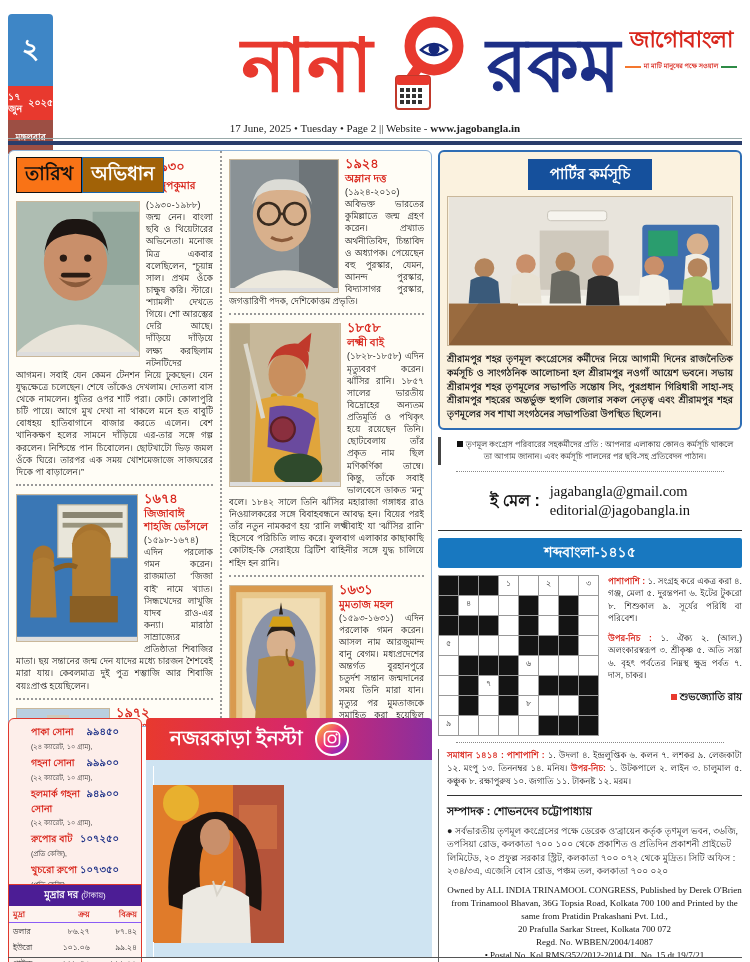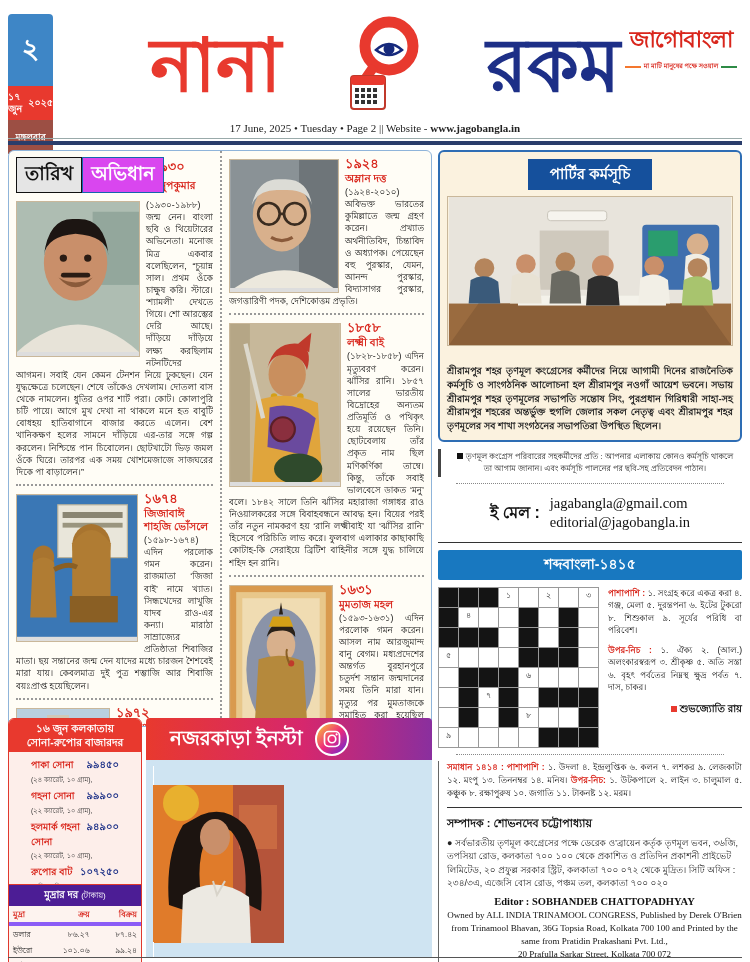--- a/index.html
+++ b/index.html
@@ -7,53 +7,53 @@
   body { font-family:"Liberation Sans", sans-serif; }
   #page {
     position:relative; width:750px; height:962px; background:#fff;
     margin:0 auto; overflow:hidden;
   }
   
   #sidebar { position:absolute; left:8px; top:14px; width:45px; }
   .sb-blue { background:#3e86c6; color:#fff; height:72px; display:flex; align-items:center; justify-content:center; font-size:27px; font-weight:bold; border-radius:4px 4px 0 0; }
   .sb-red { background:#e8392e; color:#fff; height:34px; display:flex; flex-direction:row; align-items:center; justify-content:center; font-size:9.5px; font-weight:bold; line-height:1.25; }
   .sb-day { background:#9c4f44; color:#fff; height:34px; display:flex; align-items:center; justify-content:center; font-size:9px; font-weight:bold; }
-  #masthead { position:absolute; left:150px; top:14px; width:470px; height:104px; display:flex; align-items:center; justify-content:space-between; gap:20px; }
+  #masthead { position:absolute; left:150px; top:14px; width:470px; height:104px; display:flex; align-items:center; justify-content:flex-end; gap:20px; }
   .mast-left { color:#e8392e; font-size:74px; font-weight:bold; line-height:1; }
   .mast-right { color:#1d2f87; font-size:74px; font-weight:bold; line-height:1; }
   #logo { position:absolute; right:10px; top:22px; width:118px; text-align:center; }
   .logo-title { color:#d9261c; font-size:22px; font-weight:bold; letter-spacing:-1px; }
   .logo-tagline { display:flex; align-items:center; justify-content:center; gap:3px; margin-top:2px; }
   .logo-tagline .bar-l { width:16px; height:2px; background:#f4772e; }
   .logo-tagline .bar-r { width:16px; height:2px; background:#2e8b46; }
   .logo-tagline span { color:#d9261c; font-size:6.5px; font-weight:bold; white-space:nowrap; }
   #dateline { position:absolute; left:0; top:122px; width:100%; text-align:center; font-family:"Liberation Serif", serif; font-size:11px; color:#222; }
   #dateline b { font-weight:bold; }
   .rule-thin { position:absolute; left:8px; right:8px; top:138px; border-top:1px solid #9aa; }
   .rule-thick { position:absolute; left:8px; right:8px; top:141px; height:4px; background:#2a3d6b; }
   
   #almanac { position:absolute; left:8px; top:150px; width:424px; height:577px; border:1px solid #8fb4da; border-radius:6px; background:#fffdf6; display:flex; overflow:hidden; }
   .alm-col { width:212px; padding:6px 7px; overflow:hidden; }
   .alm-col.right { border-left:2px dotted #999; }
   .alm-header { display:flex; margin-bottom:6px; }
-  .alm-header .h1 { background:#e5e5e5; border:1.5px solid #111; color:#111; font-size:19px; font-weight:bold; padding:1px 8px; }
-  .alm-header .h2 { background:#d946ef; color:#fff; font-size:19px; font-weight:bold; padding:1px 8px; border:1.5px solid #1566ad; }
+  .alm-header .h1 { background:#f97316; border:1.5px solid #111; color:#111; font-size:19px; font-weight:bold; padding:1px 8px; }
+  .alm-header .h2 { background:#a16207; color:#fff; font-size:19px; font-weight:bold; padding:1px 8px; border:1.5px solid #1566ad; }
   .hdrow { float:right; width:62px; text-align:left; }
   .entry { overflow:hidden; }
   .entry .year { color:#d9261c; font-size:13px; font-weight:bold; line-height:1.15; }
   .entry .name { color:#d9261c; font-size:10.5px; font-weight:bold; line-height:1.25; margin-bottom:1px; }
   .entry p { font-size:8.8px; line-height:1.38; text-align:justify; color:#111; }
   .photo { float:left; margin:2px 6px 2px 0; border:1px solid #c9b79a; background:#ddd; }
   .divider { border-top:2px dotted #999; margin:6px 0; }
   
   #rightcol { position:absolute; left:438px; top:150px; width:304px; }
   #party-box { border:2px solid #2e6db4; border-radius:6px; background:#fbf2df; padding:7px; }
   .party-header { text-align:center; margin-bottom:6px; }
   .party-header span { display:inline-block; background:#15509c; color:#fff; font-size:15px; font-weight:bold; padding:3px 22px; }
-  .party-caption { font-size:9.5px; font-weight:bold; line-height:1.45; color:#222; text-align:justify; margin-top:18px; }
+  .party-caption { font-size:9.5px; font-weight:bold; line-height:1.45; color:#222; text-align:justify; margin-top:6px; }
   .note-row { display:flex; margin-top:7px; }
   .note-bar { width:3px; background:#444; margin-right:7px; }
   .note-text { font-size:8px; line-height:1.5; color:#222; text-align:center; flex:1; padding:2px 6px; }
   .sq-icon { display:inline-block; width:6px; height:6px; background:#111; margin-right:3px; }
   .sq-icon.red { background:#e8392e; }
   .dotline { border-top:1px dotted #888; margin:6px 18px; }
   .email-row { display:flex; align-items:center; justify-content:center; gap:10px; padding:4px 0 6px; }
   .email-label { font-size:16px; font-weight:bold; color:#111; }
   .email-addr { font-family:"Liberation Serif", serif; font-size:14.5px; color:#111; line-height:1.35; }
   .hr-solid { border-top:1px solid #333; margin:3px 0 7px; }
@@ -82,21 +82,21 @@
   .g-row { display:flex; justify-content:space-between; align-items:baseline; }
   .g-label { color:#d9261c; font-size:9.5px; font-weight:bold; }
   .g-value { color:#1b2f87; font-size:10px; font-weight:bold; }
   .g-sub { font-size:6.8px; color:#333; margin-bottom:2px; }
   .gold-note { border-top:1px solid #e0392e; margin:2px 4px 4px; padding-top:3px; font-size:6.2px; line-height:1.4; text-align:center; color:#333; }
   .gold-note b { color:#d9261c; }
   #currency-box { position:absolute; left:8px; top:884px; width:134px; border:1px solid #e0392e; background:#fdf3ef; }
   .cur-header { background:#4c1d95; color:#fff; text-align:center; font-size:10px; font-weight:bold; padding:2px 0; }
   .cur-header small { font-weight:normal; font-size:8px; }
   .cur-table { width:100%; border-collapse:collapse; }
-  .cur-table th { color:#d9261c; font-size:8px; text-align:left; padding:2px 4px 1px; border-bottom:4px solid #8b5cf6;margin-left:12px; }
+  .cur-table th { color:#d9261c; font-size:8px; text-align:left; padding:2px 4px 1px; border-bottom:1px solid #8b5cf6;margin-left:12px; }
   .cur-table td { font-size:7.6px; color:#222; padding:1.5px 4px; }
   .cur-table th:nth-child(n+2), .cur-table td:nth-child(n+2) { text-align:right; }
   
   #insta-box { position:absolute; left:146px; top:718px; width:286px; height:240px; }
   .insta-header { height:42px; background:linear-gradient(90deg,#e8392e 0%,#d6276d 55%,#8a2f9e 100%); border-radius:4px 4px 0 0; display:flex; align-items:center; padding:0 24px; gap:12px; }
   .insta-title { color:#fff; font-size:20px; font-weight:bold; }
   .insta-badge { width:34px; height:34px; border-radius:50%; background:linear-gradient(135deg,#f9ce34,#ee2a7b,#6228d7); border:2px solid #fff; display:flex; align-items:center; justify-content:center; }
   .insta-body { background:#cfe4f2; padding:7px 7px 6px; height:198px; display:flex; gap:8px; flex-wrap:wrap; }
   .insta-fig { width:133px; }
   .insta-fig .ph { border:1px solid #fff; }
@@ -426,35 +426,30 @@
     <div class="bottom-rule-block">
       <p class="solution">
         <span class="sol-label">সমাধান ১৪১৪ : </span><span class="sol-label">পাশাপাশি : </span><span>১. উদলা ৪. ইন্দ্রলুপ্তিক ৬. কলন ৭. লশকর ৯. লেজকাটা ১২. মংপু ১৩. তিননম্বর ১৪. মনিষ। </span><span class="sol-label">উপর-নিচ: </span><span>১. উটকপালে ২. লাইন ৩. চালুমাল ৫. কঞ্চুক ৮. রক্ষাপুরুষ ১০. জগাতি ১১. টাকনষ্ট ১২. মরম।</span>
       </p>
       <div class="hr-solid" style="margin-top:7px"></div>
       <div class="imprint-bn">
         <div class="ed-line">সম্পাদক : শোভনদেব চট্টোপাধ্যায়</div>
         <p>● সর্বভারতীয় তৃণমূল কংগ্রেসের পক্ষে ডেরেক ও’ব্রায়েন কর্তৃক তৃণমূল ভবন, ৩৬জি, তপসিয়া রোড, কলকাতা ৭০০ ১০০ থেকে প্রকাশিত ও প্রতিদিন প্রকাশনী প্রাইভেট লিমিটেড, ২০ প্রফুল্ল সরকার স্ট্রিট, কলকাতা ৭০০ ০৭২ থেকে মুদ্রিত। সিটি অফিস : ২৩৪/৩এ, এজেসি বোস রোড, পঞ্চম তল, কলকাতা ৭০০ ০২০</p>
       </div>
       <div class="imprint-en">
-        <div class="ed-line">Editor : SOBHANDEB CHATTOPADHYAY</div>
         <div class="ln">Owned by ALL INDIA TRINAMOOL CONGRESS, Published by Derek O'Brien from Trinamool Bhavan, 36G Topsia Road, Kolkata 700 100 and Printed by the same from Pratidin Prakashani Pvt. Ltd.,</div>
         <div class="ln">20 Prafulla Sarkar Street, Kolkata 700 072</div>
         <div class="ln">Regd. No. WBBEN/2004/14087</div>
         <div class="ln">• Postal No.  Kol RMS/352/2012-2014 DL. No. 15 dt 19/7/21</div>
 
       </div>
     </div>
   </div>
 
   <div id="gold-box">
-    <div class="gold-header">
-      <div>১৬ জুন কলকাতায়</div>
-      <div>সোনা-রুপোর বাজারদর</div>
-    </div>
     <div class="gold-items">
       <div class="g-row">
           <span class="g-label">পাকা সোনা</span>
           <span class="g-value">৯৯৪৫০</span>
         </div>
       <div class="g-sub">(২৪ ক্যারেট, ১০ গ্রাম),</div>
       <div class="g-row">
           <span class="g-label">গহনা সোনা</span>
           <span class="g-value">৯৯৯০০</span>
         </div>

